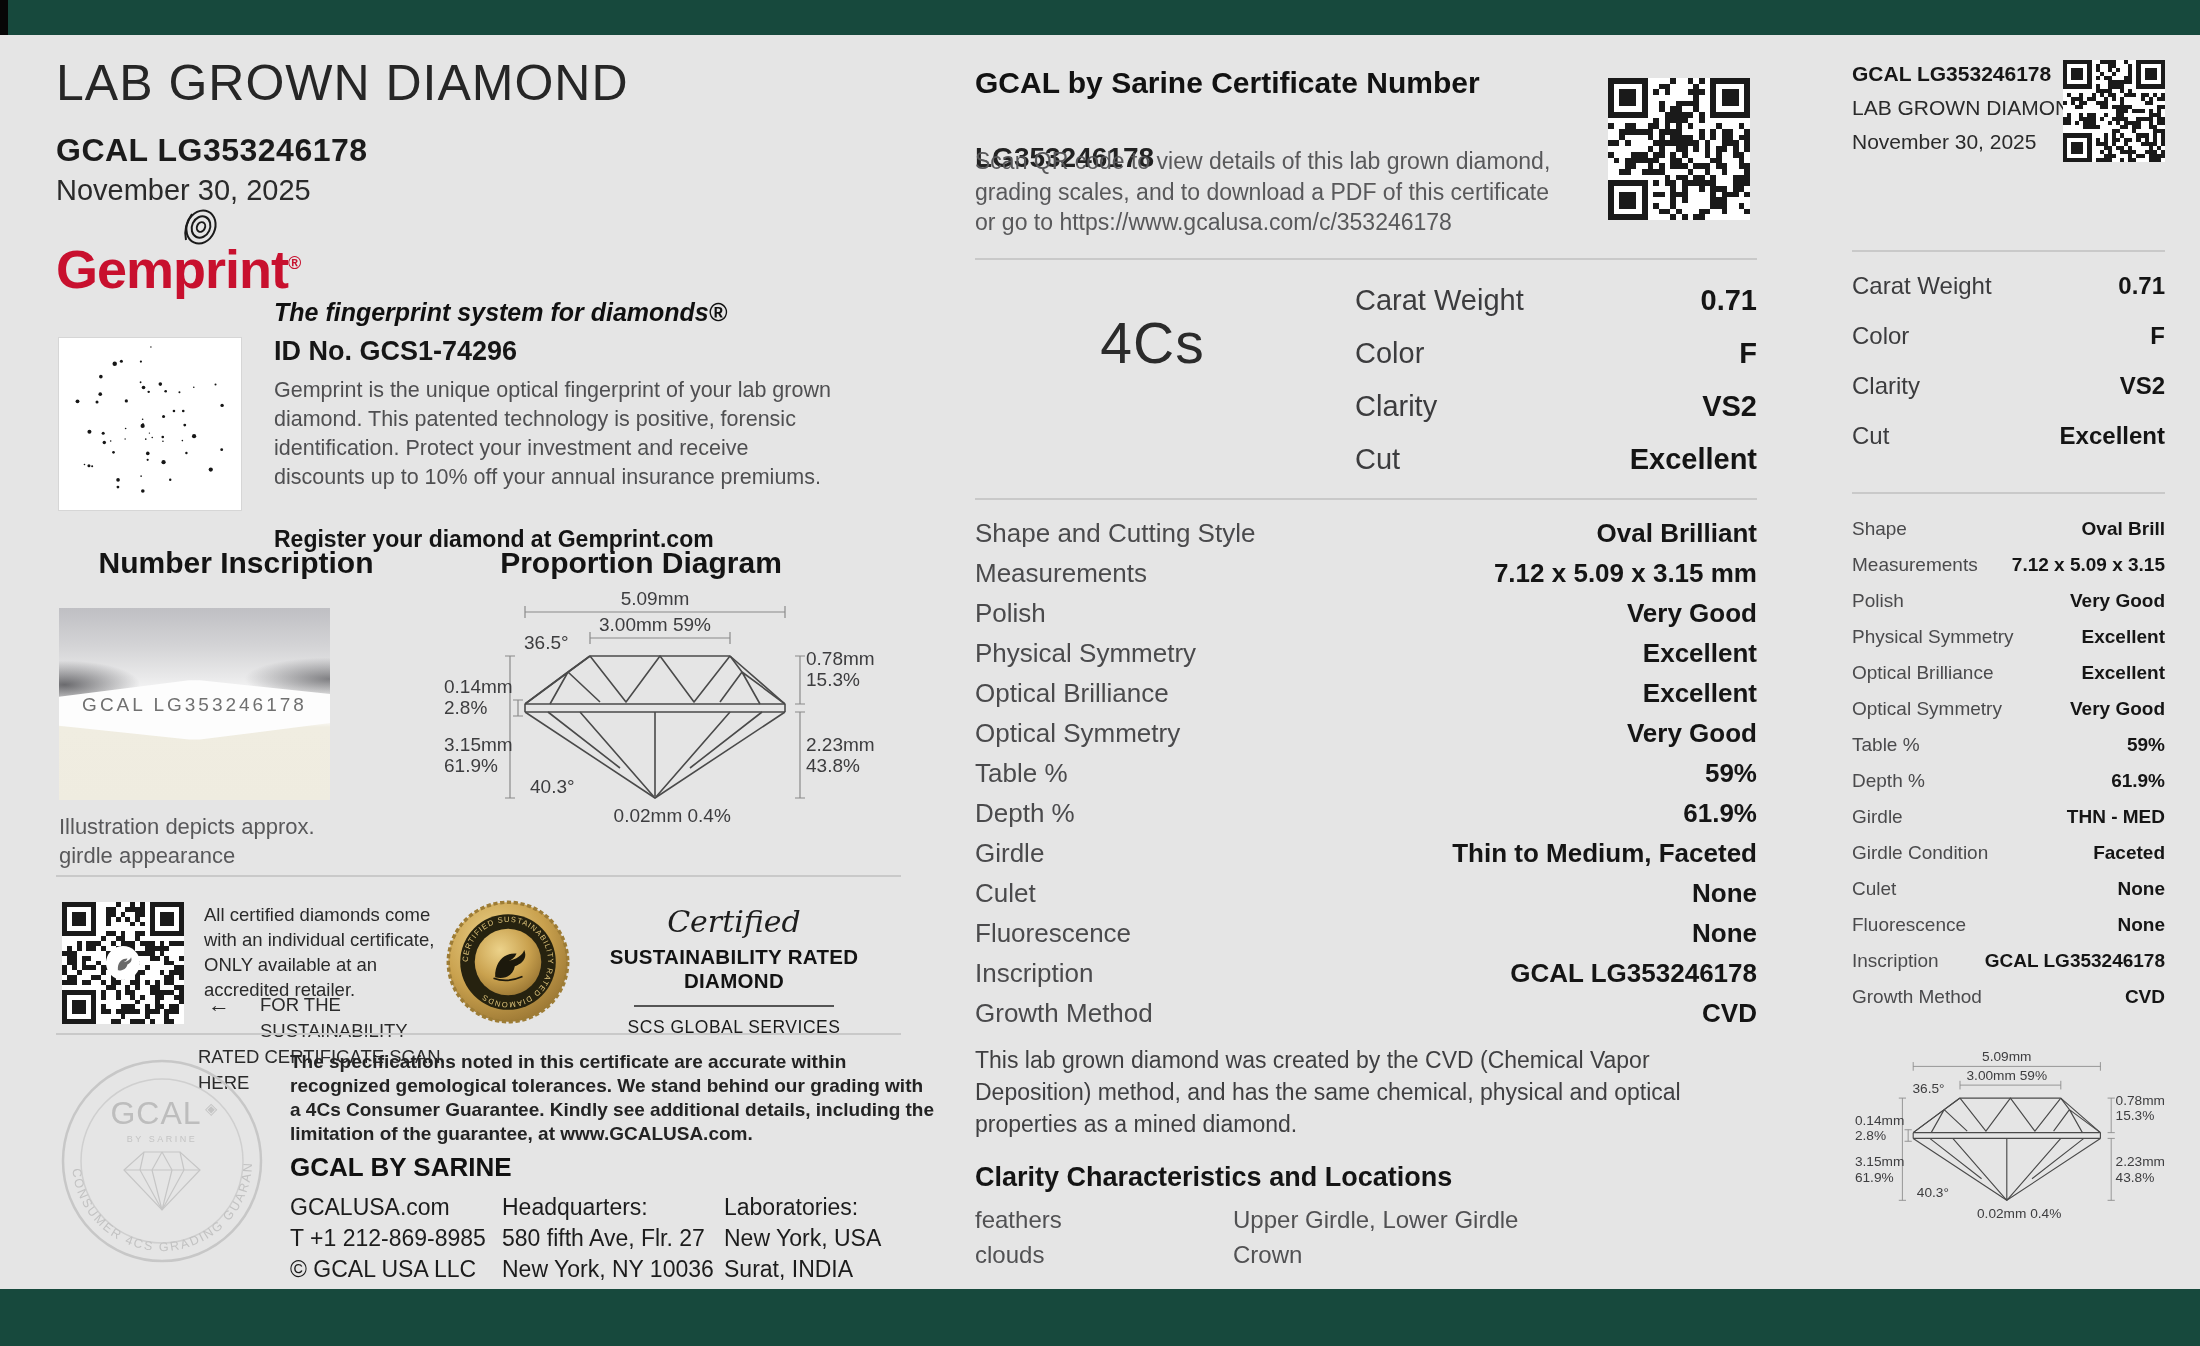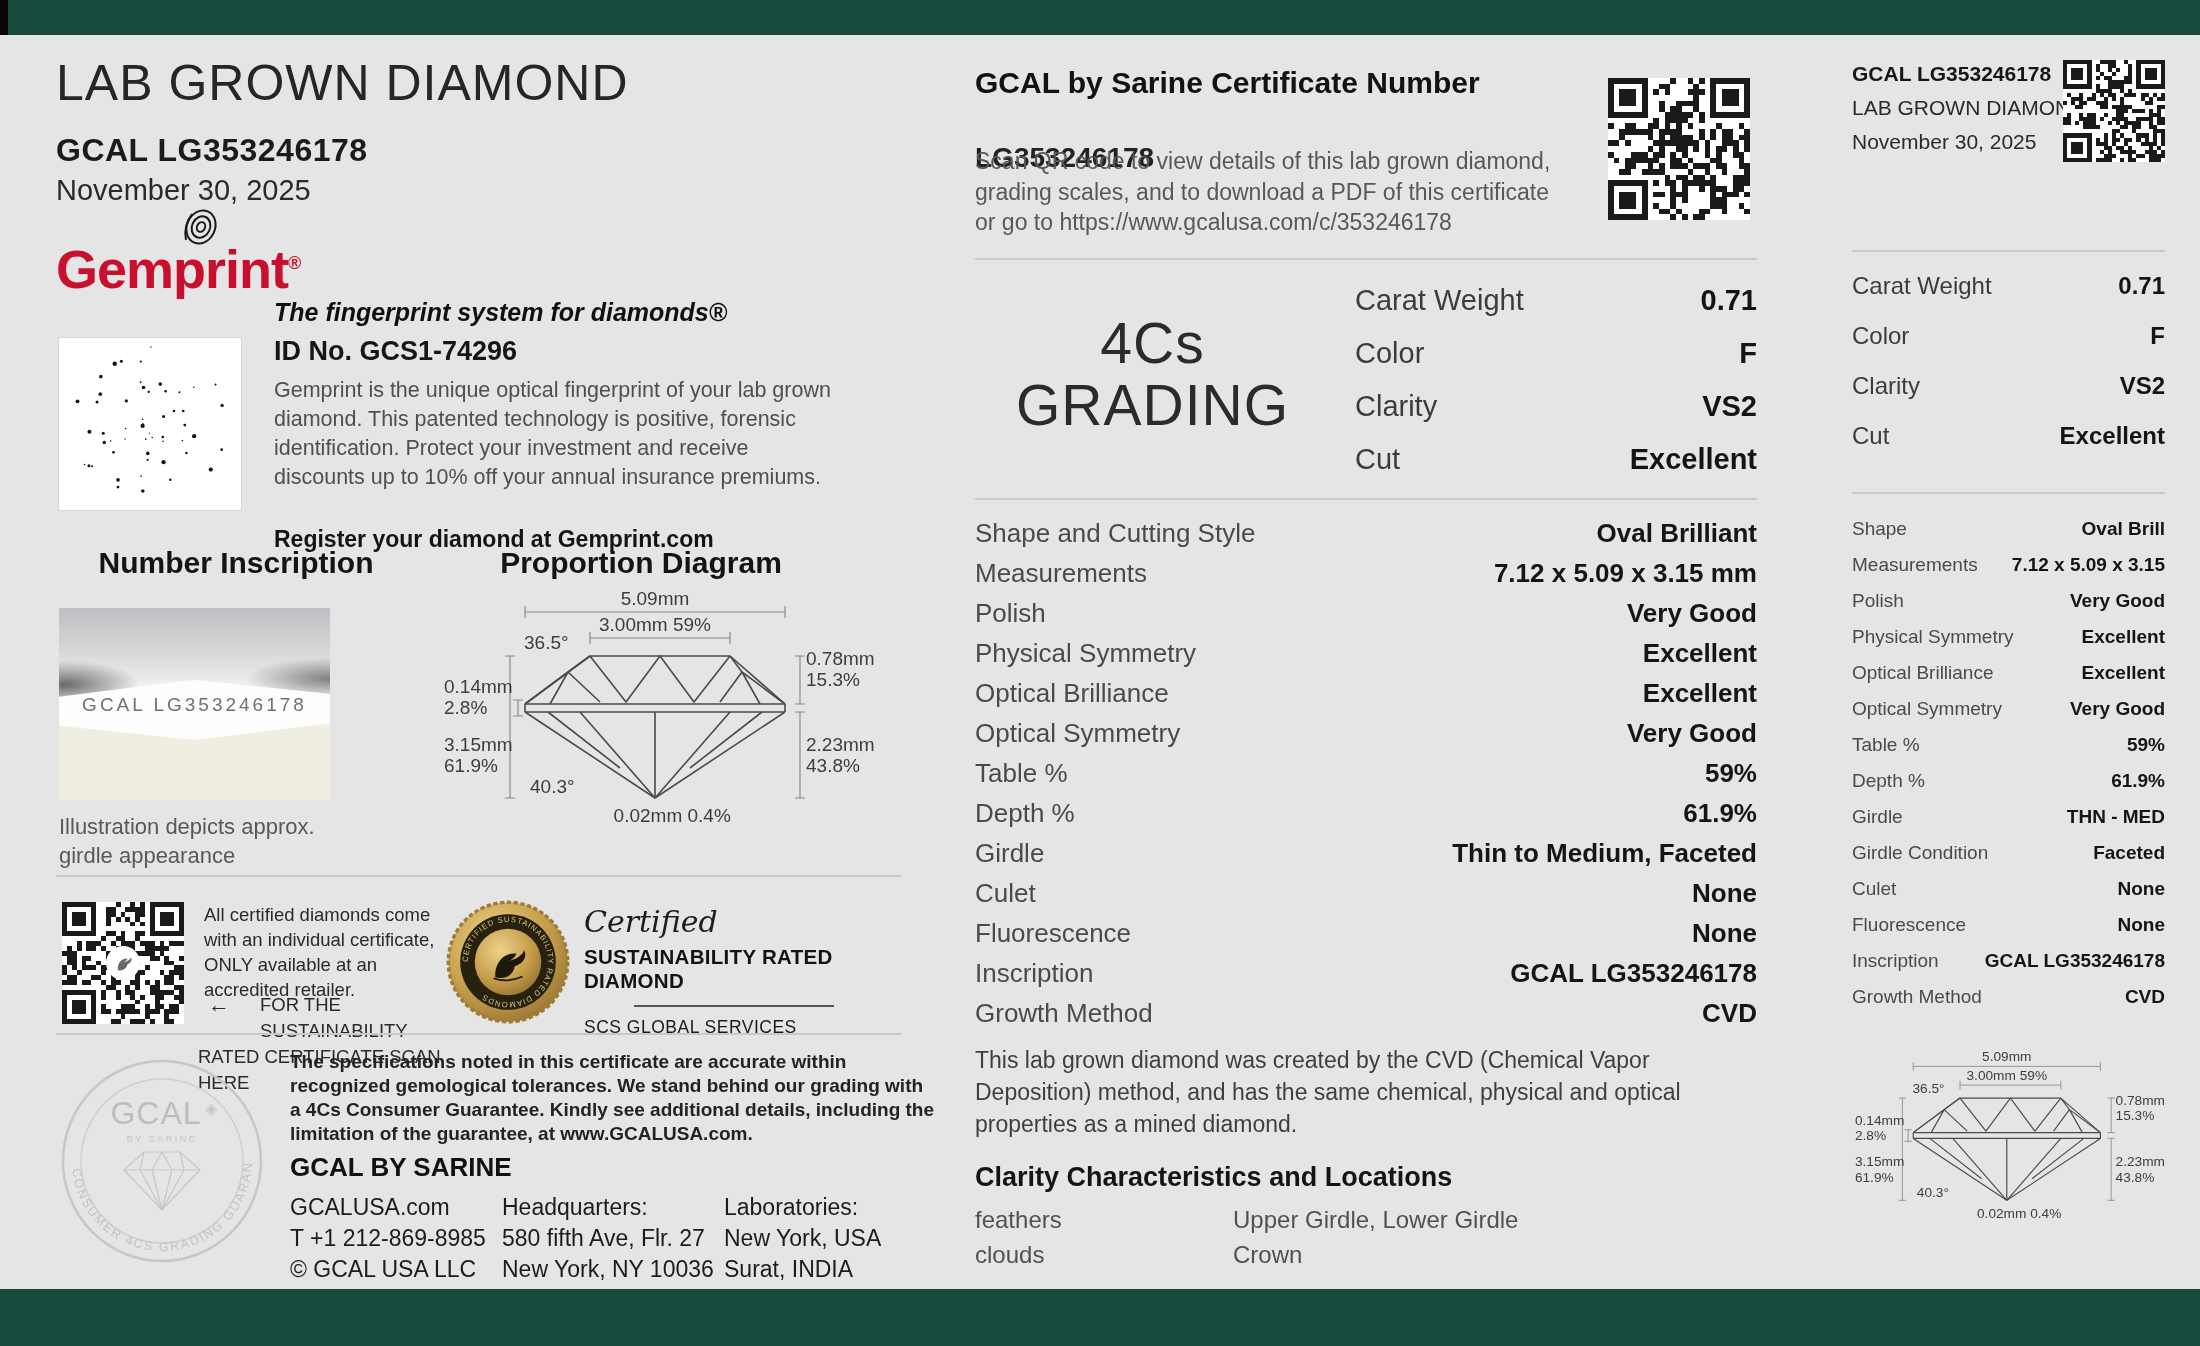--- a/index.html
+++ b/index.html
@@ -57,21 +57,21 @@
   
   .sus-qr{left:6px;top:862px;width:122px;height:122px;}
   .qr{position:absolute;width:100%;height:100%;}
   .qr-bird{position:absolute;left:50%;top:50%;width:34px;height:34px;transform:translate(-50%,-50%);
      background:#fff;border-radius:50%;display:flex;align-items:center;justify-content:center;}
   .sus-note{left:148px;top:862px;width:232px;font-size:18.5px;line-height:25px;color:#2a2a2a;}
   .sus-scan{left:142px;top:952px;width:262px;font-size:18.5px;line-height:26px;color:#2a2a2a;}
   .sus-scan .arrow{position:absolute;left:10px;top:0;font-size:22px;}
   .sus-scan .s1{margin-left:62px;}
   .gold-seal{left:388px;top:858px;width:128px;height:128px;}
-  .cert-block{left:528px;top:864px;width:300px;}
+  .cert-block{left:528px;top:864px;width:300px;text-align:center;}
   .cert-script{font-family:"DejaVu Serif",serif;font-style:italic;font-size:30px;color:#1d1d1d;}
   .cert-rated{margin-top:6px;font-size:20.5px;font-weight:bold;letter-spacing:.3px;color:#131313;}
   .cert-line{width:200px;height:0;border-top:2px solid #555;margin:12px auto 10px auto;}
   .cert-scs{font-size:17.5px;letter-spacing:.5px;color:#1a1a1a;}
   
   .wm-seal{left:0px;top:1018px;width:212px;height:208px;}
   .l-disc{left:234px;top:1010px;width:648px;font-size:19px;line-height:24px;font-weight:bold;color:#232323;}
   .l-brand{left:234px;top:1112px;font-size:26px;font-weight:bold;color:#111;}
   .l-contact{left:234px;top:1152px;width:640px;display:grid;grid-template-columns:212px 222px 200px;
      font-size:23px;line-height:31px;color:#1c1c1c;}
@@ -758,21 +758,20 @@
             <rect x="0" y="18" width="7" height="7" fill="#1a1a1a"></rect>
             <rect x="1" y="19" width="5" height="5" fill="#fff"></rect>
             <rect x="2" y="20" width="3" height="3" fill="#1a1a1a"></rect>
           </svg></div>
       </div>
     <div class="rule m-rule1"></div>
 
     <div class="abs grading">
       <div class="g-title">
         <div>4Cs</div>
-        <div>GRADING</div>
       </div>
       <div class="g-rows">
         <div class="g-row">
             <span class="lab">Carat Weight</span>
             <span class="val">0.71</span>
           </div>
         <div class="g-row">
             <span class="lab">Color</span>
             <span class="val">F</span>
           </div>

